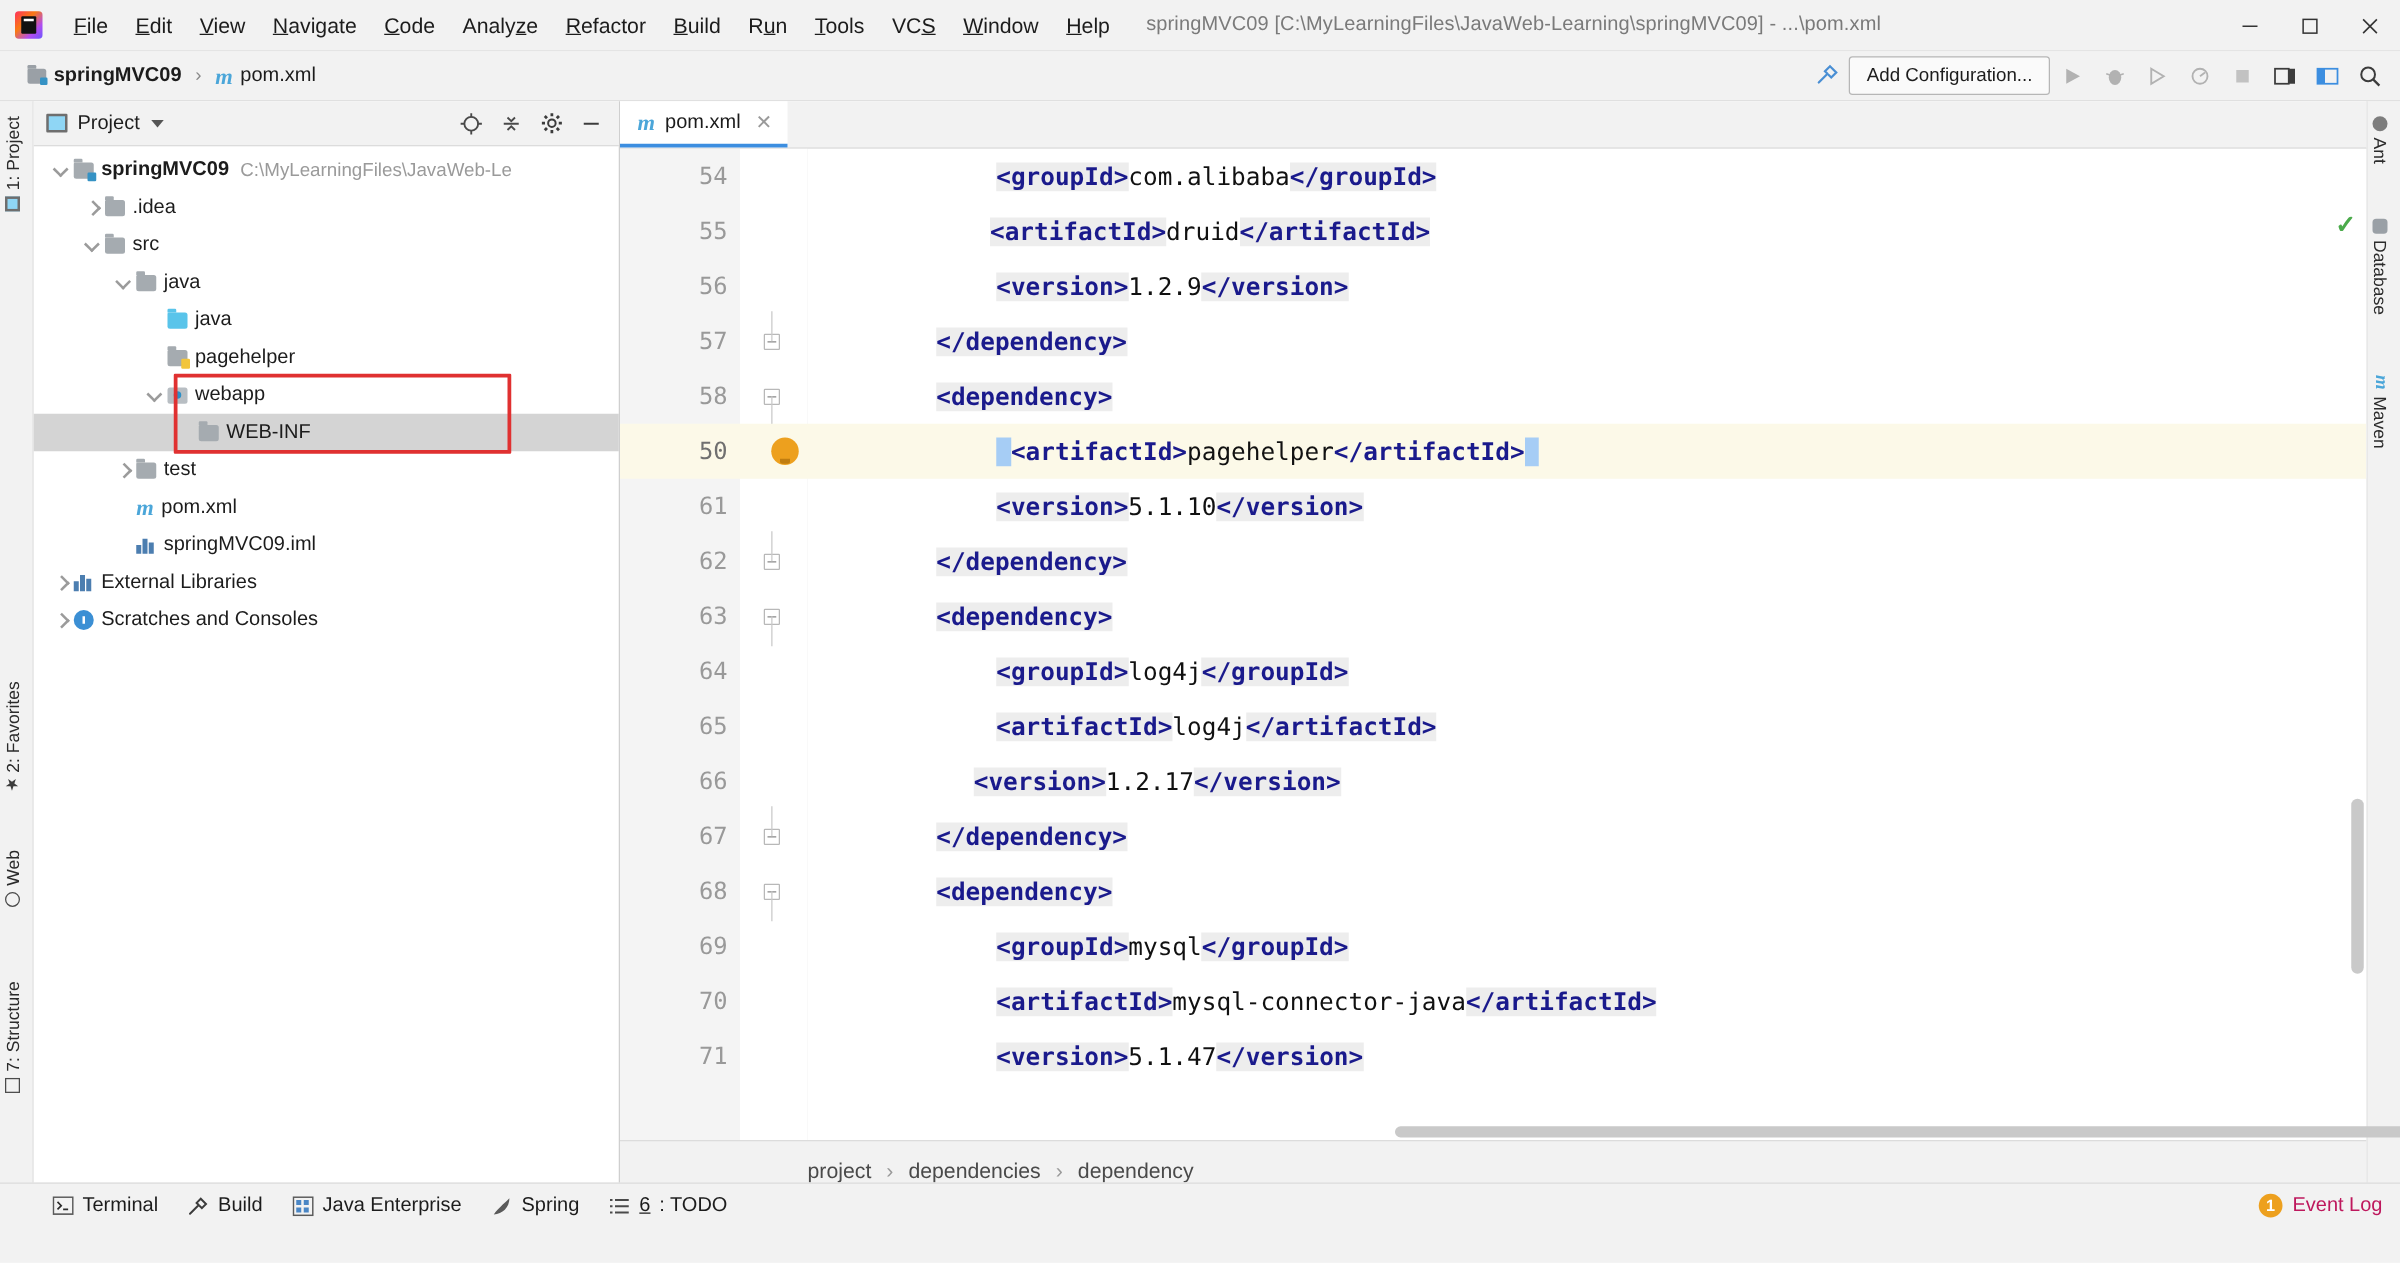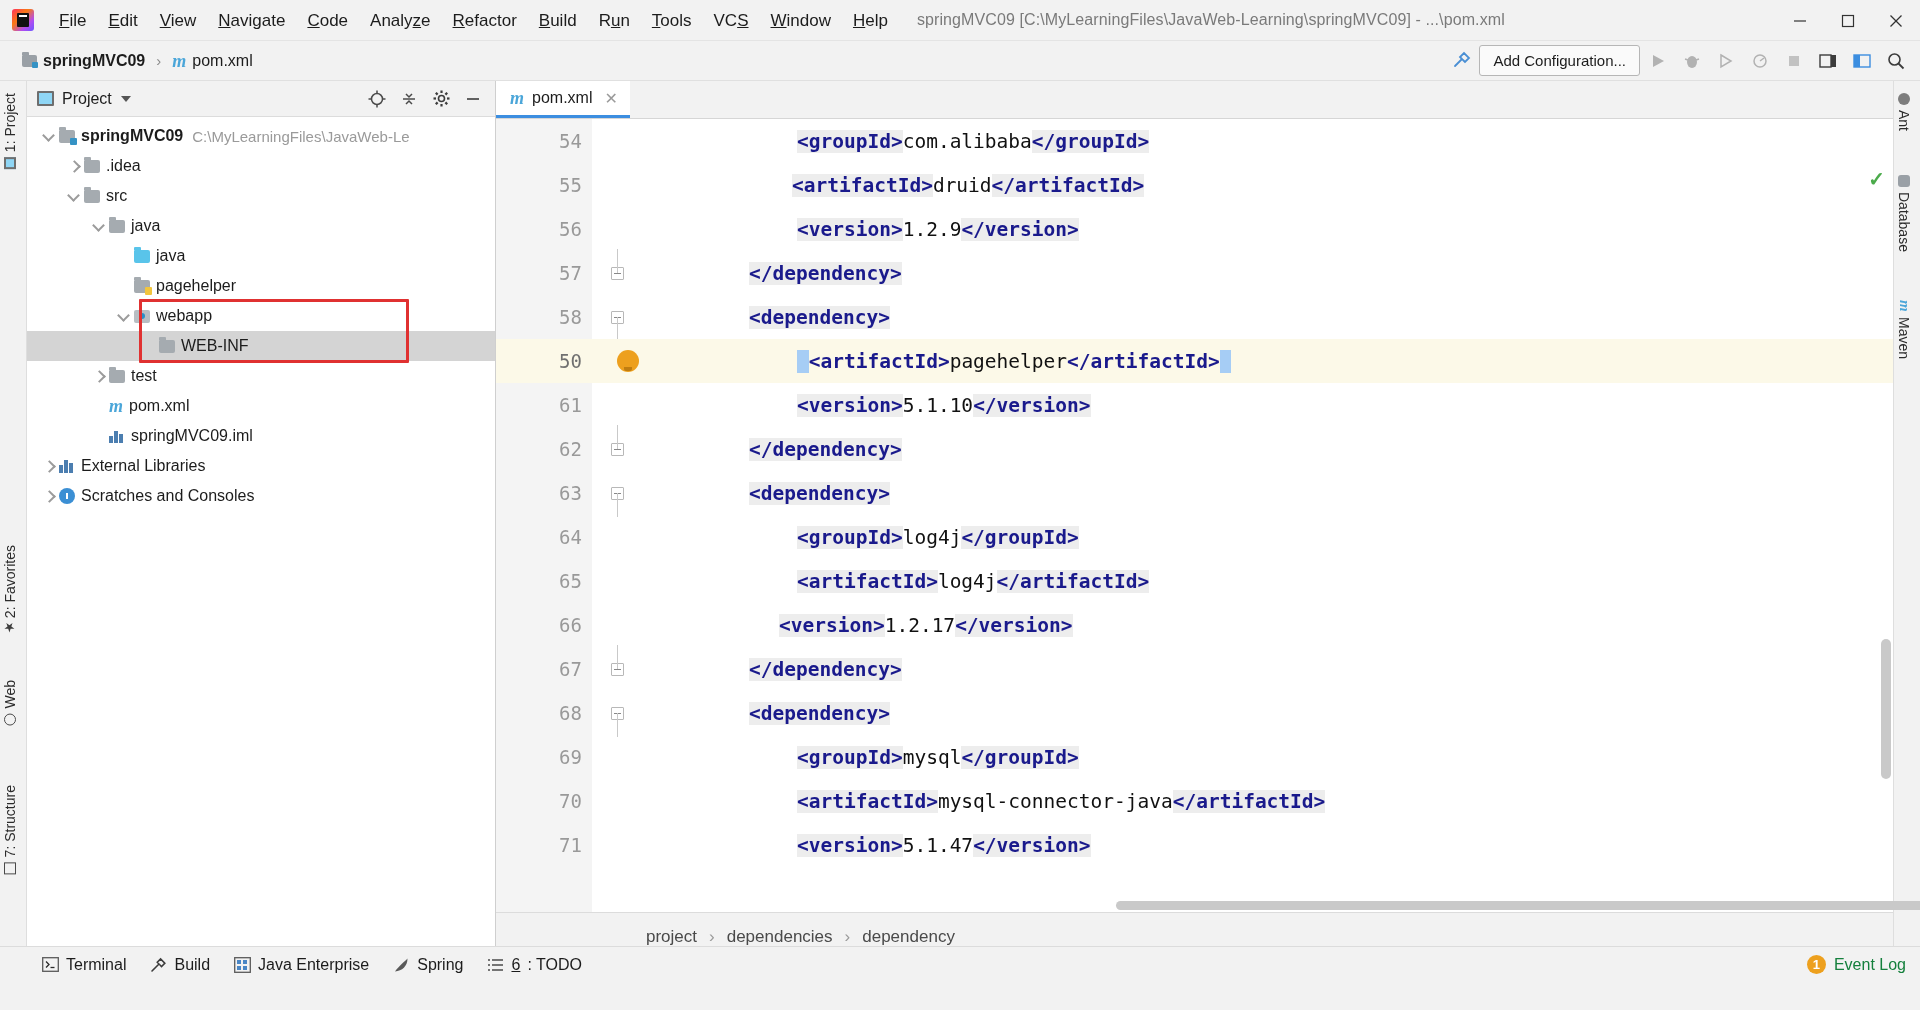--- a/index.html
+++ b/index.html
@@ -710,18 +710,18 @@
             <line x1="5" y1="7" x2="16" y2="7"></line>
             <line x1="1" y1="12" x2="3" y2="12"></line>
             <line x1="5" y1="12" x2="16" y2="12"></line>
           </g>
         </svg>
       <span class="u">6</span>
         <span>: TODO</span>
     </div>
     <div class="right">
       <span class="badge1">1</span>
-      <span style="font-size:16px;color:#15803d;">Event Log</span>
+      <span style="font-size:16px;color:#be185d;">Event Log</span>
     </div>
   </div>
 
 
 </div>
 
 </body></html>

